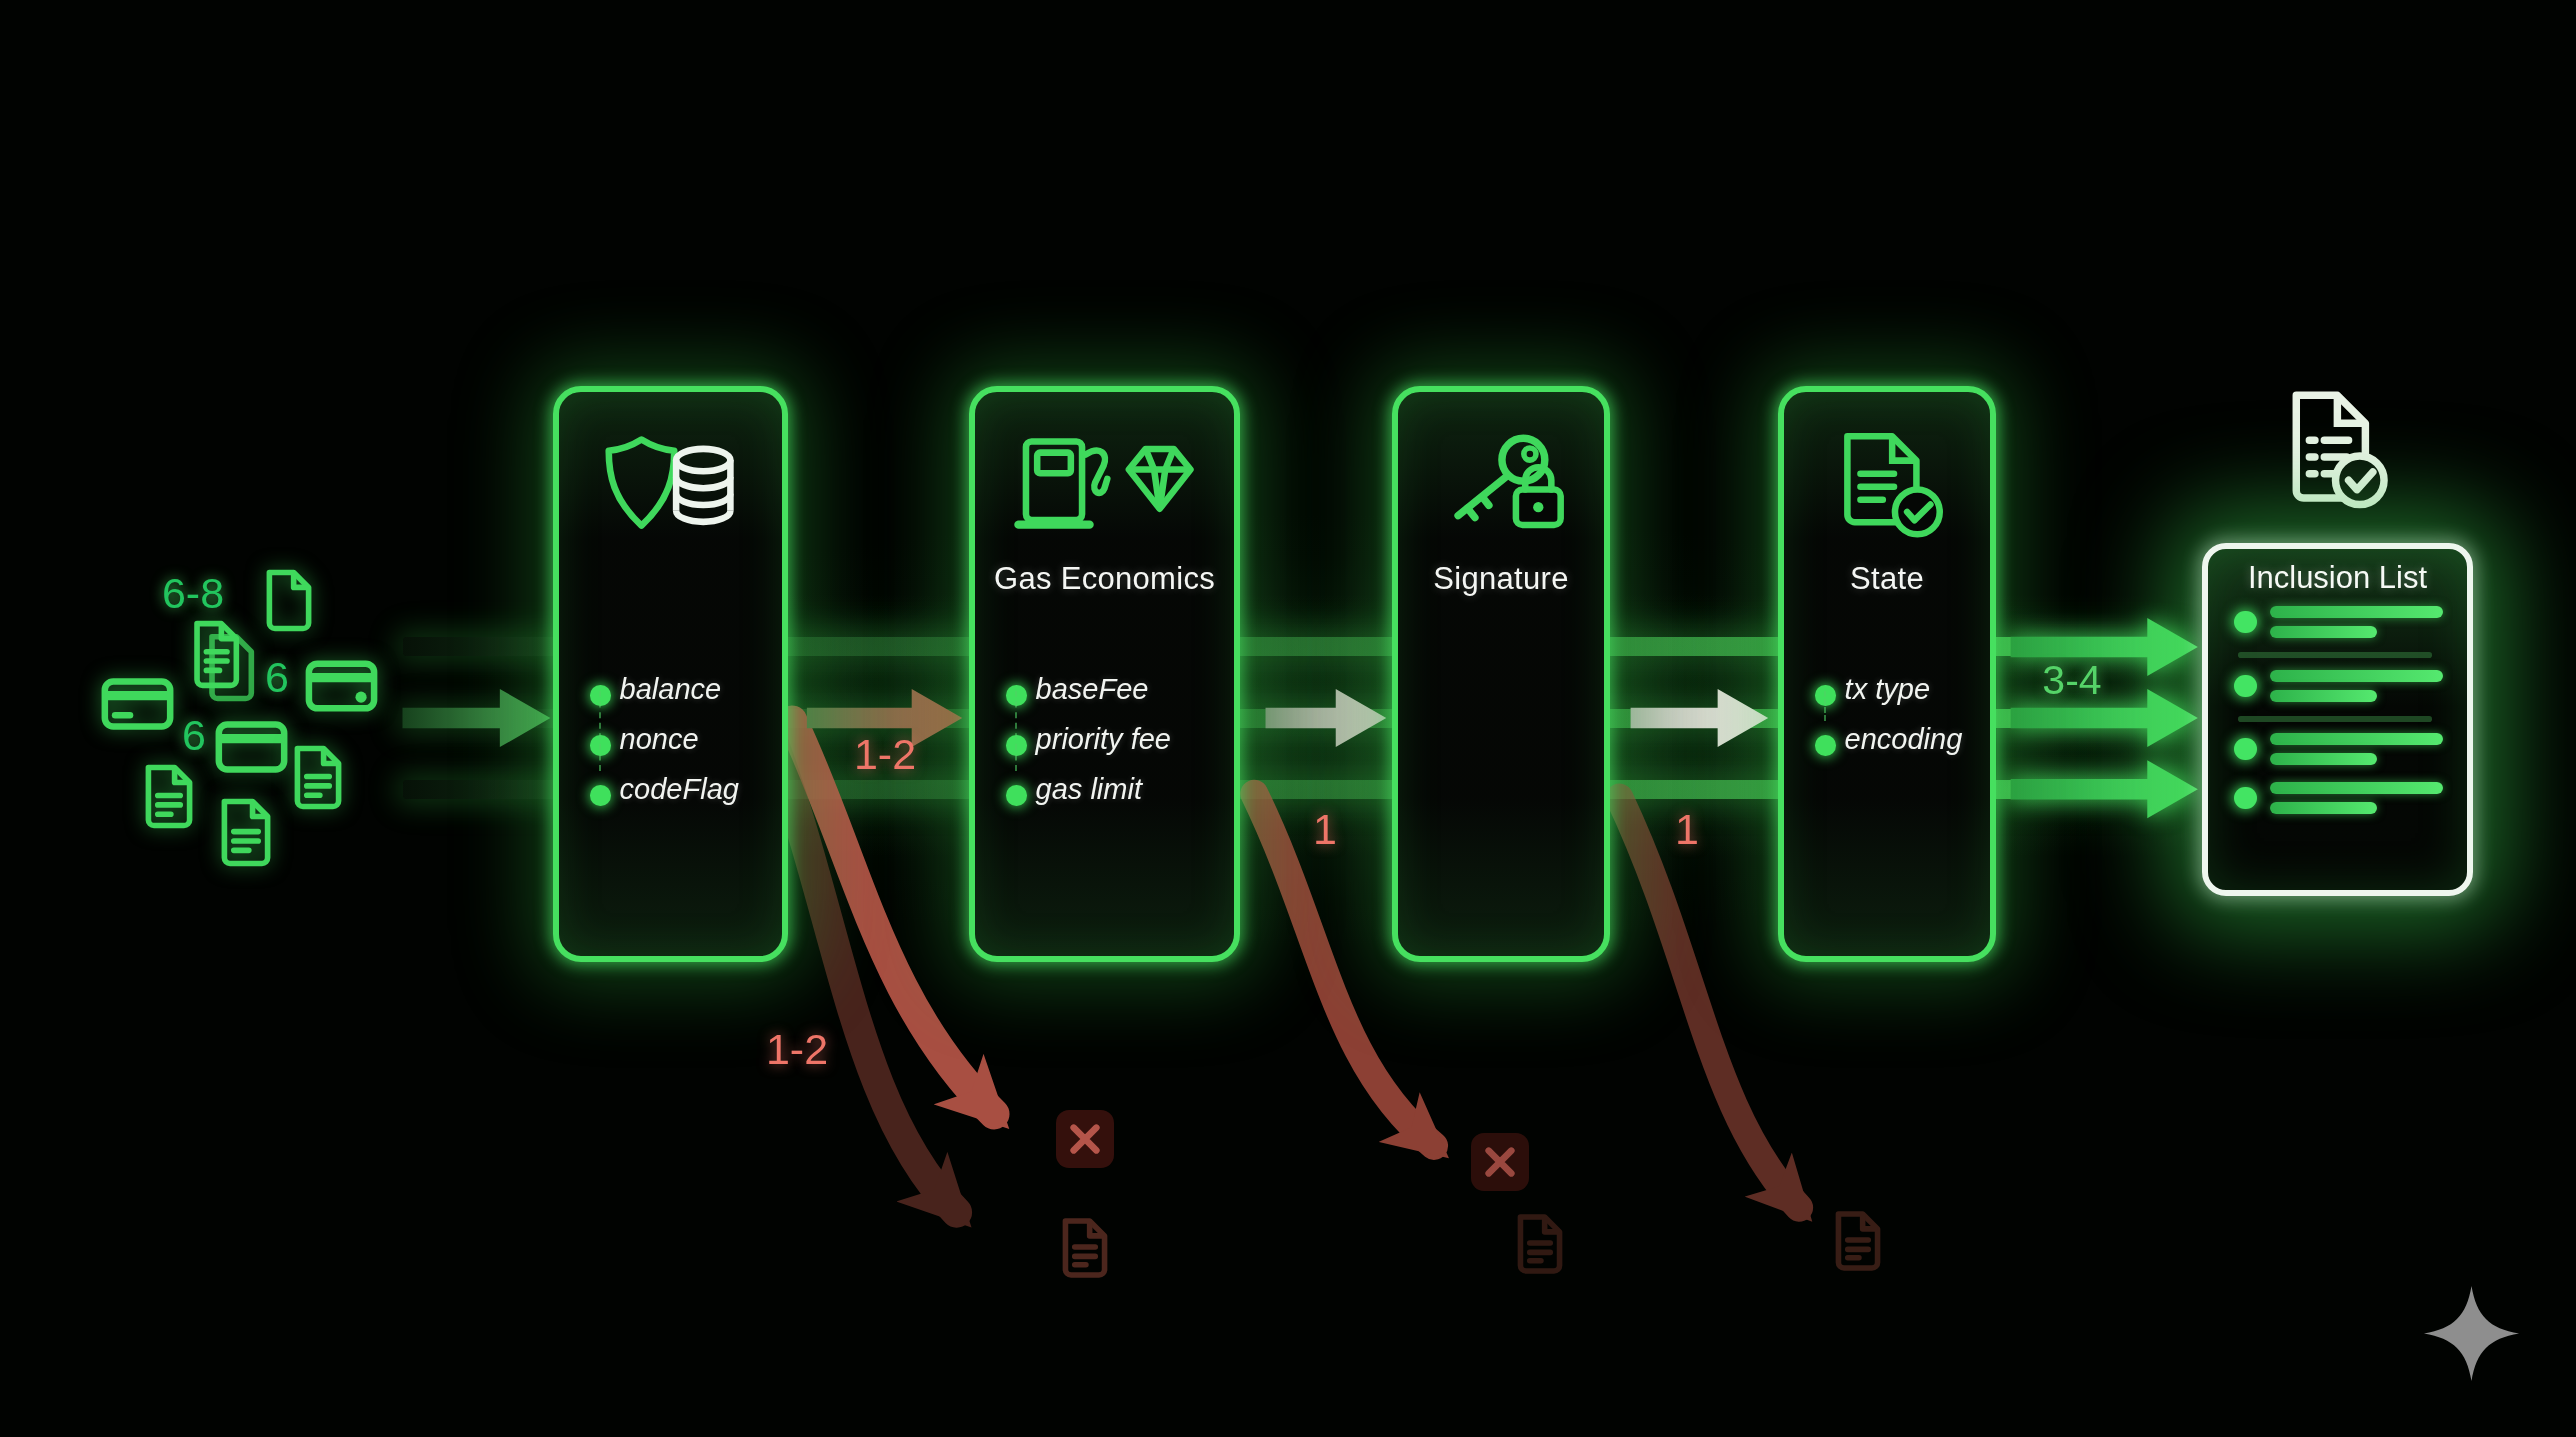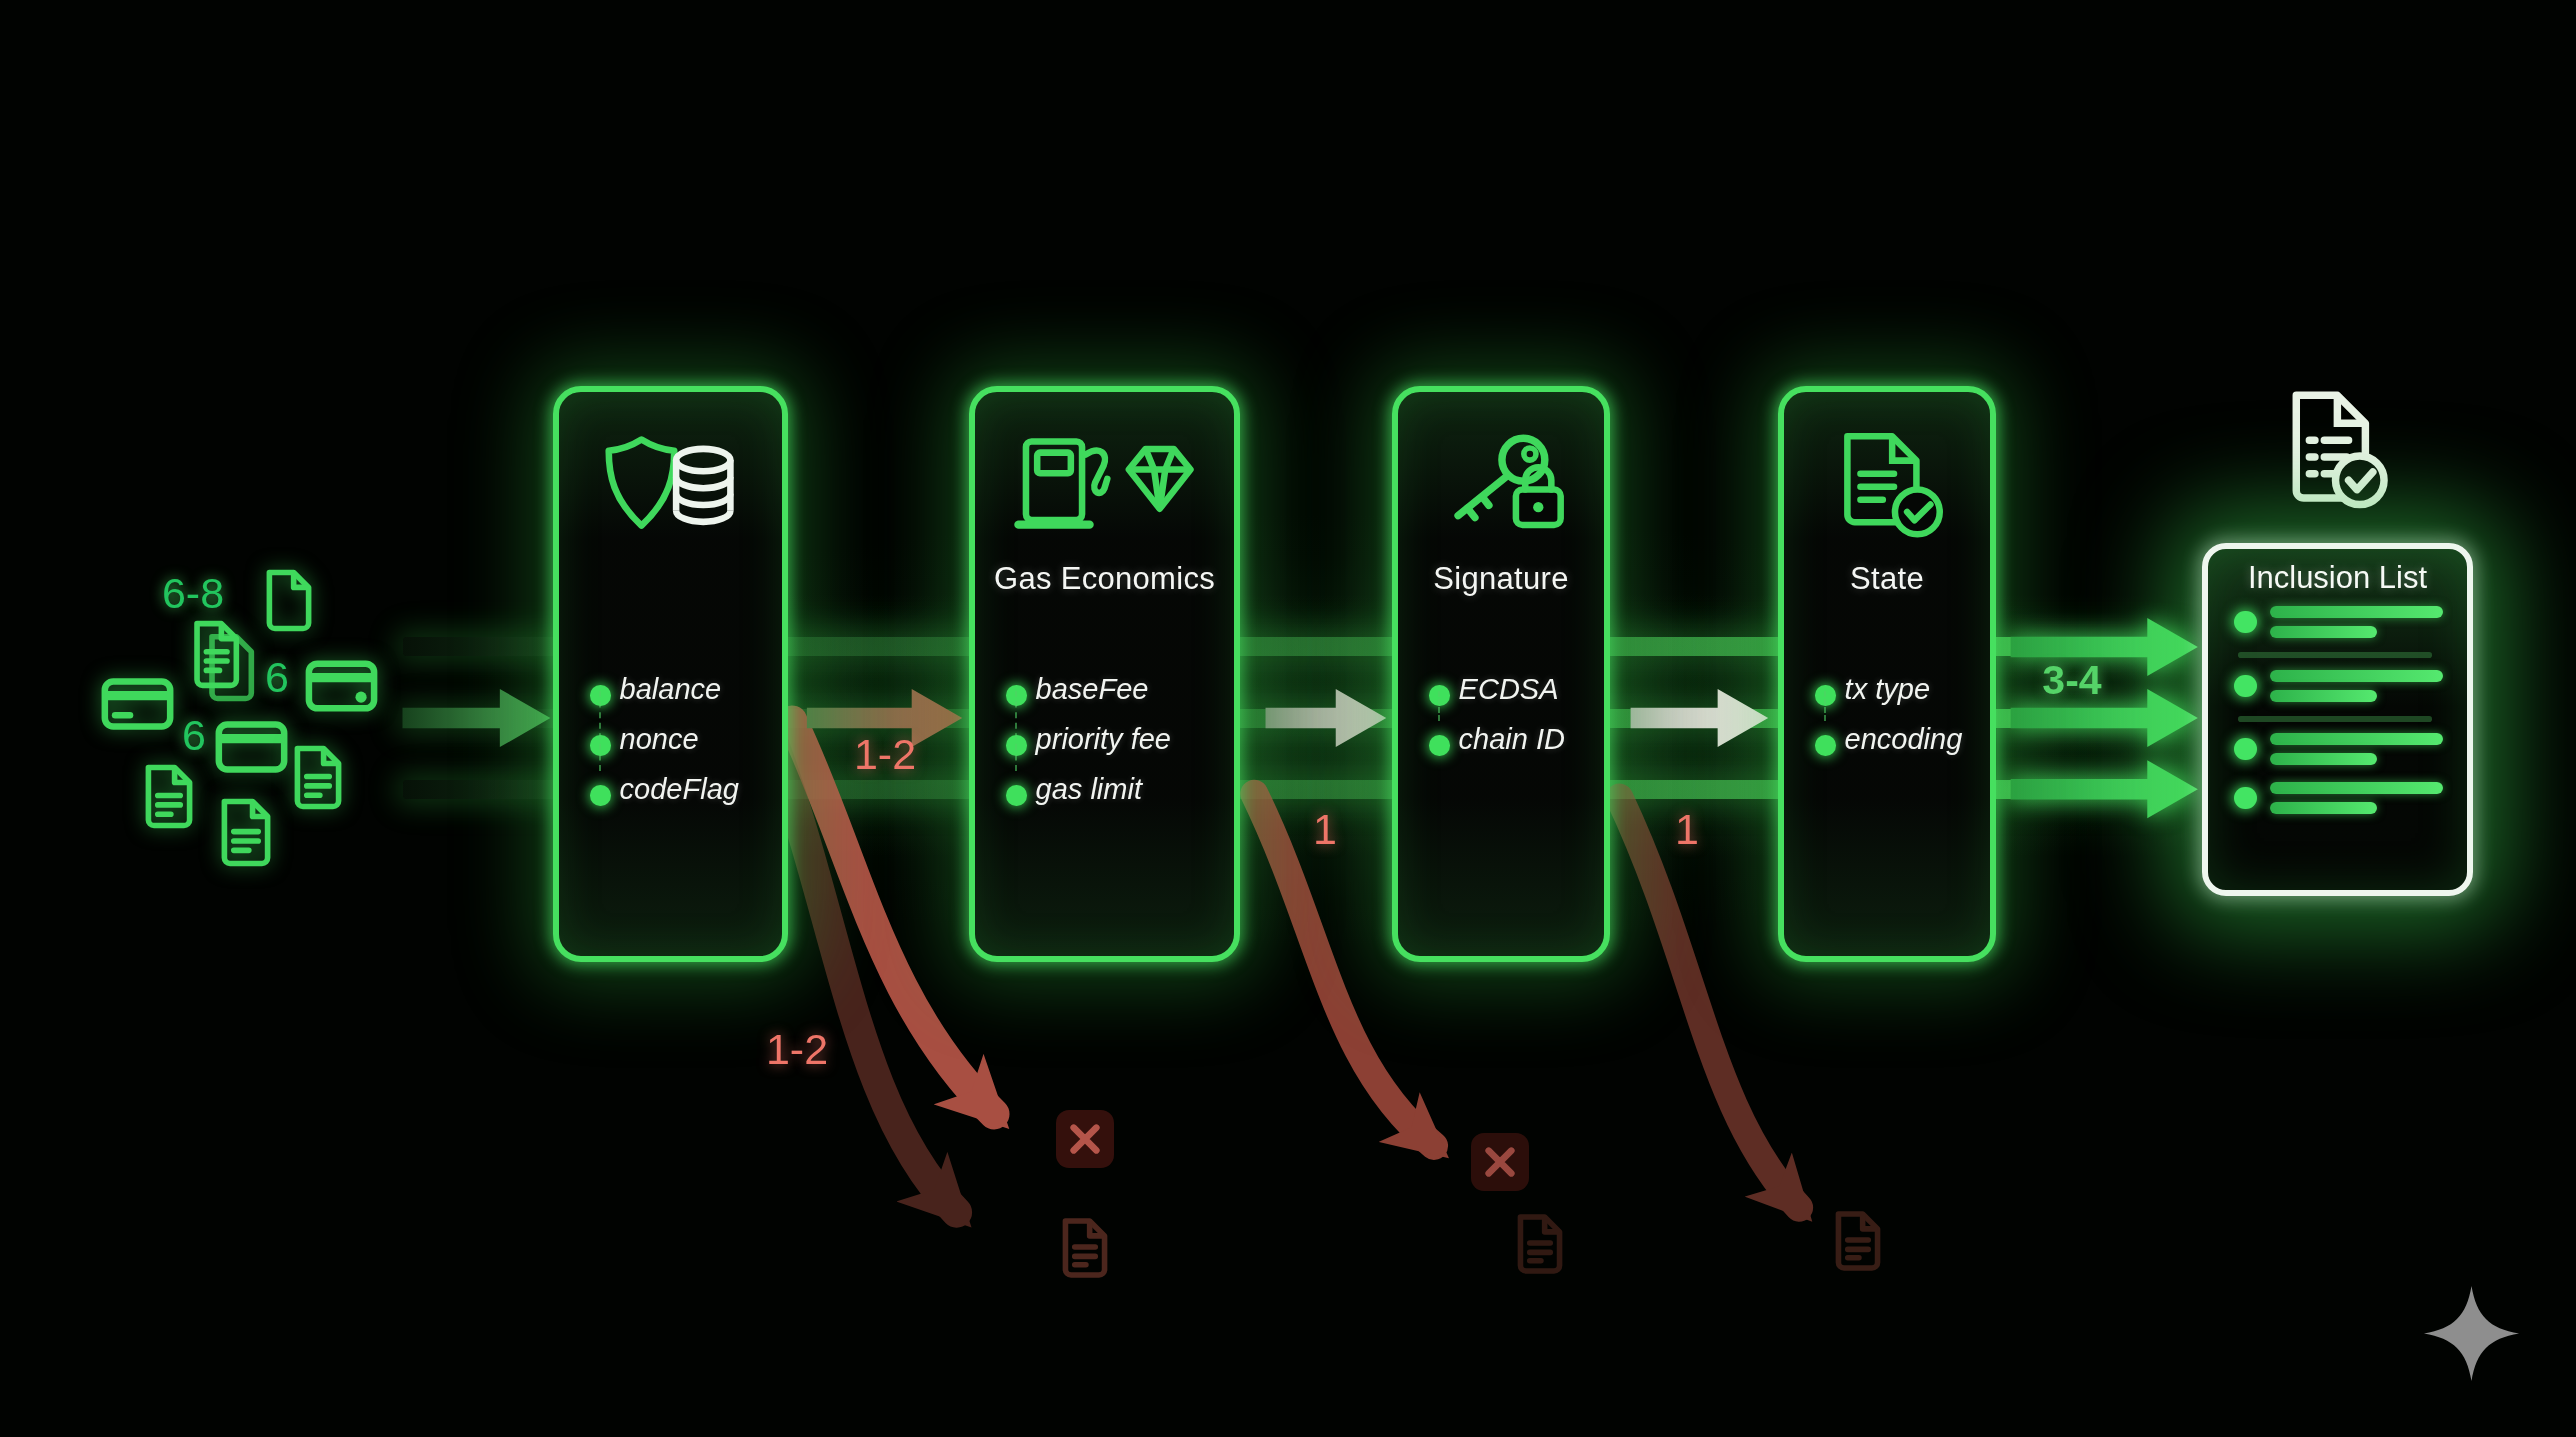--- a/index.html
+++ b/index.html
@@ -69,21 +69,21 @@
   .il-bar.short{width:62%;}
   .il-sep{position:absolute;left:3.7px;right:11.2px;height:5.6px;border-radius:2.8px;background:rgba(48,115,56,0.6);}
   #il-entry-1{top:0;} .il-sep.s1{top:46px;} #il-entry-2{top:64px;} .il-sep.s2{top:110px;}
   #il-entry-3{top:127px;} #il-entry-4{top:176px;}
   #inclusion-icon{position:absolute;left:2281px;top:386px;z-index:4;}
   
   .count-label{position:absolute;color:#22c55e;font-size:43px;font-weight:500;text-align:center;z-index:6;
     text-shadow:0 0 13px rgba(80,228,104,0.8);}
   .reject-label{position:absolute;color:#ee7568;font-size:43px;font-weight:500;text-align:center;z-index:6;
     text-shadow:0 0 13px rgba(238,117,104,0.7);}
-  .accept-label{position:absolute;color:#55d368;font-size:41px;font-weight:700;text-align:center;z-index:6;
+  .accept-label{position:absolute;color:#55d368;font-size:41px;font-weight:400;text-align:center;z-index:6;
     text-shadow:0 0 11.2px rgba(85,211,104,0.7);}
   
   .mp-icon{position:absolute;z-index:3;filter:drop-shadow(0 0 9.4px rgba(63,216,92,0.55));}
   
   .x-box{
     position:absolute;width:58px;height:58px;border-radius:13px;background:rgba(104,30,24,0.5);
     display:flex;align-items:center;justify-content:center;z-index:3;
   }
   .faded-doc{position:absolute;z-index:3;}
   #sparkle{position:absolute;left:2422px;top:1284px;z-index:3;}
@@ -267,31 +267,20 @@
         <circle cx="100" cy="34" r="23"></circle>
         <circle cx="107" cy="28" r="6.5" stroke-width="6"></circle>
         <path d="M83 51 L30 94"></path>
         <path d="M40 86 L48 96 M56 74 L63 83"></path>
         <rect x="92" y="66" width="48" height="38" rx="7" stroke-width="7" fill="#050705"></rect>
         <path d="M102 66 V56 a14 14 0 0 1 28 0 V66" stroke-width="7"></path>
         <circle cx="116" cy="85" r="5.5" fill="#3fd85c" stroke="none"></circle>
       </svg>
     </div>
     <div class="stage-title one-line">Signature</div>
-    <div class="items">
-      <div class="connector c2"></div>
-      <div class="item">
-        <span class="bullet"></span>
-        <span class="item-label">ECDSA</span>
-      </div>
-      <div class="item">
-        <span class="bullet"></span>
-        <span class="item-label">chain ID</span>
-      </div>
-    </div>
   </div>
 
   <div class="stage" style="left:1778px;width:218px;">
     <div class="stage-icon">
       <svg width="125" height="112" viewBox="0 0 134 120" fill="none" stroke="#3fd85c" stroke-width="7">
         <path d="M24 10 H72 L98 36 V94 a8 8 0 0 1 -8 8 H32 a8 8 0 0 1 -8 -8 Z" stroke-linejoin="round"></path>
         <path d="M72 10 V36 H98"></path>
         <path d="M38 50 H74 M38 64 H74 M38 78 H62" stroke-linecap="round"></path>
         <circle cx="99" cy="91" r="24" fill="#050705"></circle>
         <path d="M88 91 l8 9 L113 83" stroke-linecap="round" stroke-linejoin="round"></path>

